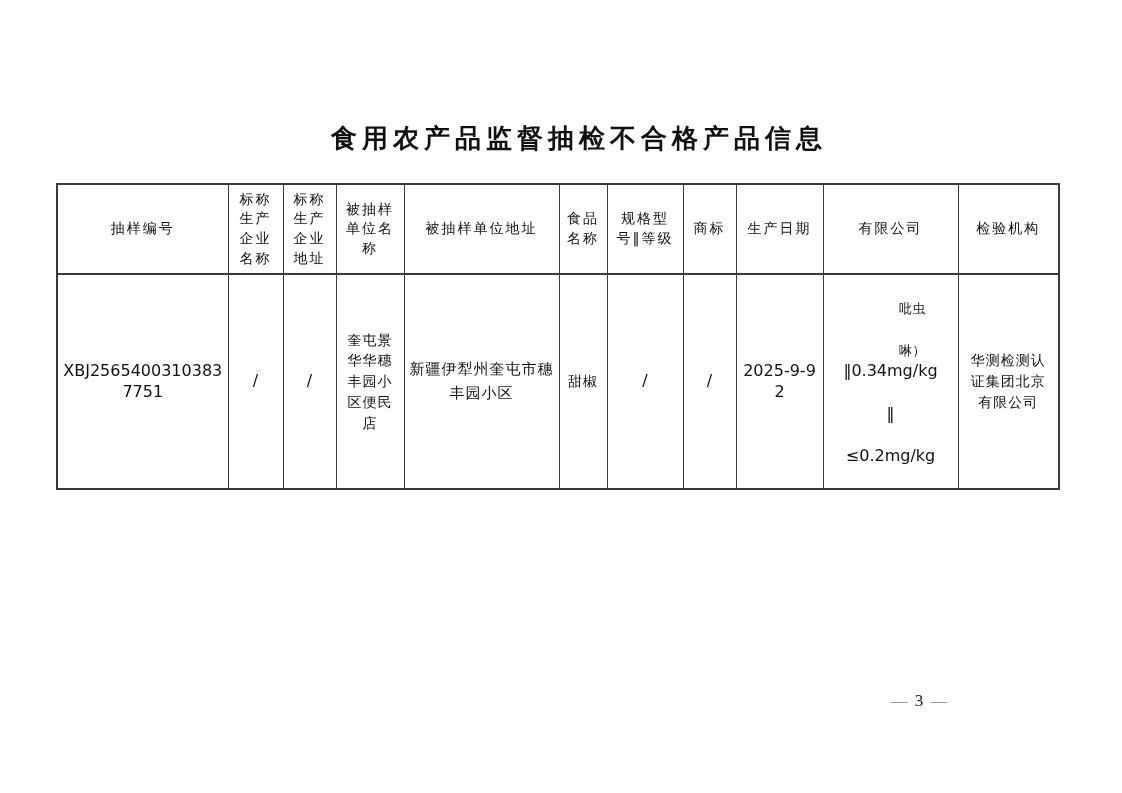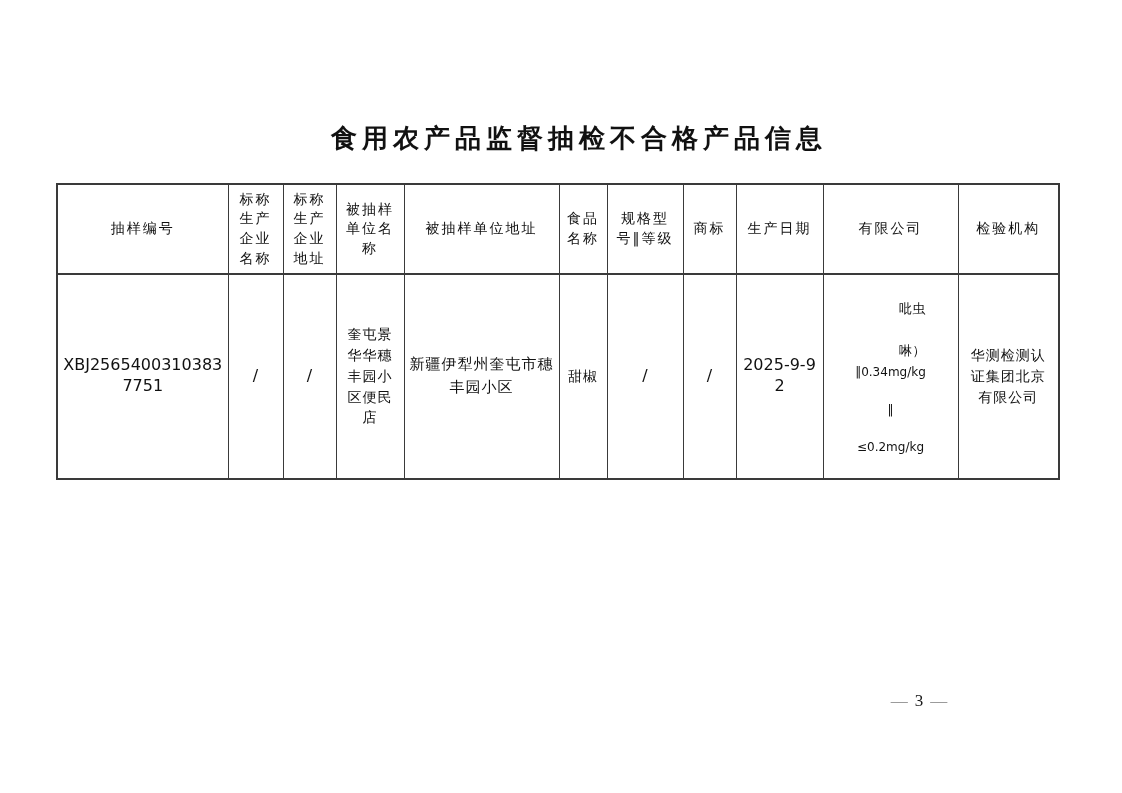--- a/index.html
+++ b/index.html
@@ -48,21 +48,21 @@
     letter-spacing: 2px;
     line-height: 1.4;
   }
   tr.header-row { height: 90px; }
   tr.data-row   { height: 115px; }
   td.num  { font-size: 16px; line-height: 1.3; letter-spacing: 0; }
   td.cjk  { font-size: 14px; line-height: 1.48; letter-spacing: 1px; }
   td.cjk-wide { font-size: 15px; line-height: 1.55; letter-spacing: 1px; }
   td.fail { line-height: 1.32; padding: 1px; }
   .cn-sm  { font-size: 13px; letter-spacing: 0.5px; margin-left: 44px; }
-  .val    { font-size: 12px; }
+  .val    { font-size: 16px; }
   .page-footer {
     position: absolute;
     top: 691px;
     left: 858px;
     width: 122px;
     text-align: center;
     font-size: 17px;
     font-family: "Liberation Serif", "DejaVu Serif", serif;
     color: #1a1a1a;
   }

